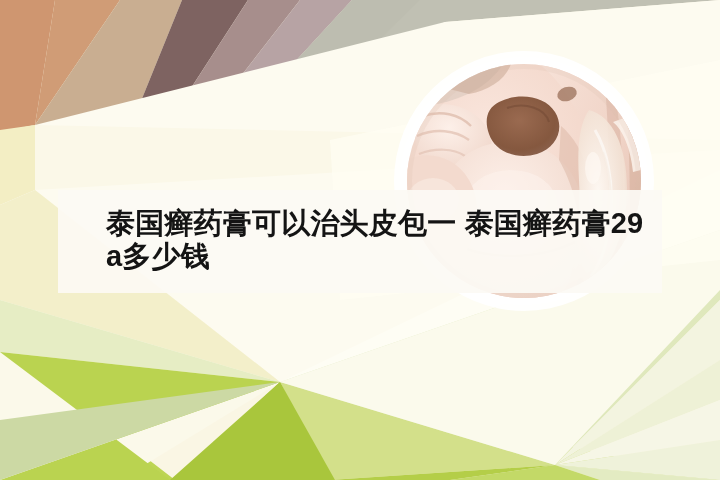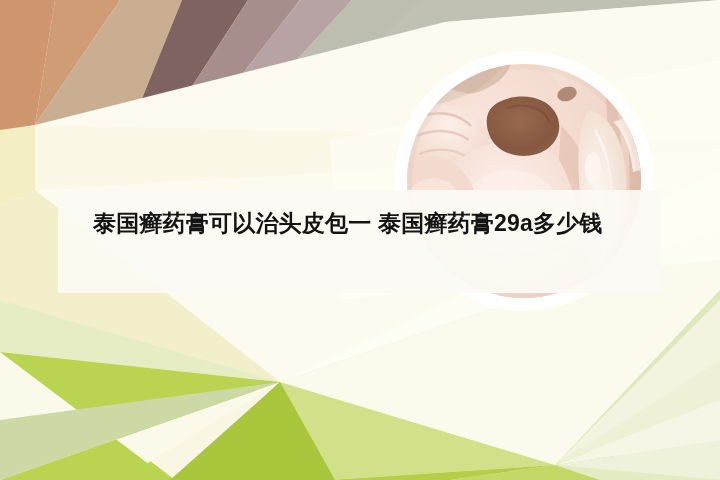--- a/index.html
+++ b/index.html
@@ -49,26 +49,26 @@
   #caption-panel {
     position: absolute;
     left: 58px;
     top: 190px;
     width: 604px;
     height: 103px;
     background: rgba(252,250,244,0.93);
   }
   #caption-text {
     position: absolute;
-    left: 35px;
+    left: 48px;
     top: 17px;
     width: 540px;
     margin: 0;
     color: #141414;
-    font-size: 23px;
+    font-size: 29px;
     font-weight: bold;
     line-height: 33px;
     letter-spacing: 0.2px;
     white-space: pre-wrap;
     word-break: break-all;
   }
 </style>
 </head>
 <body>
 

